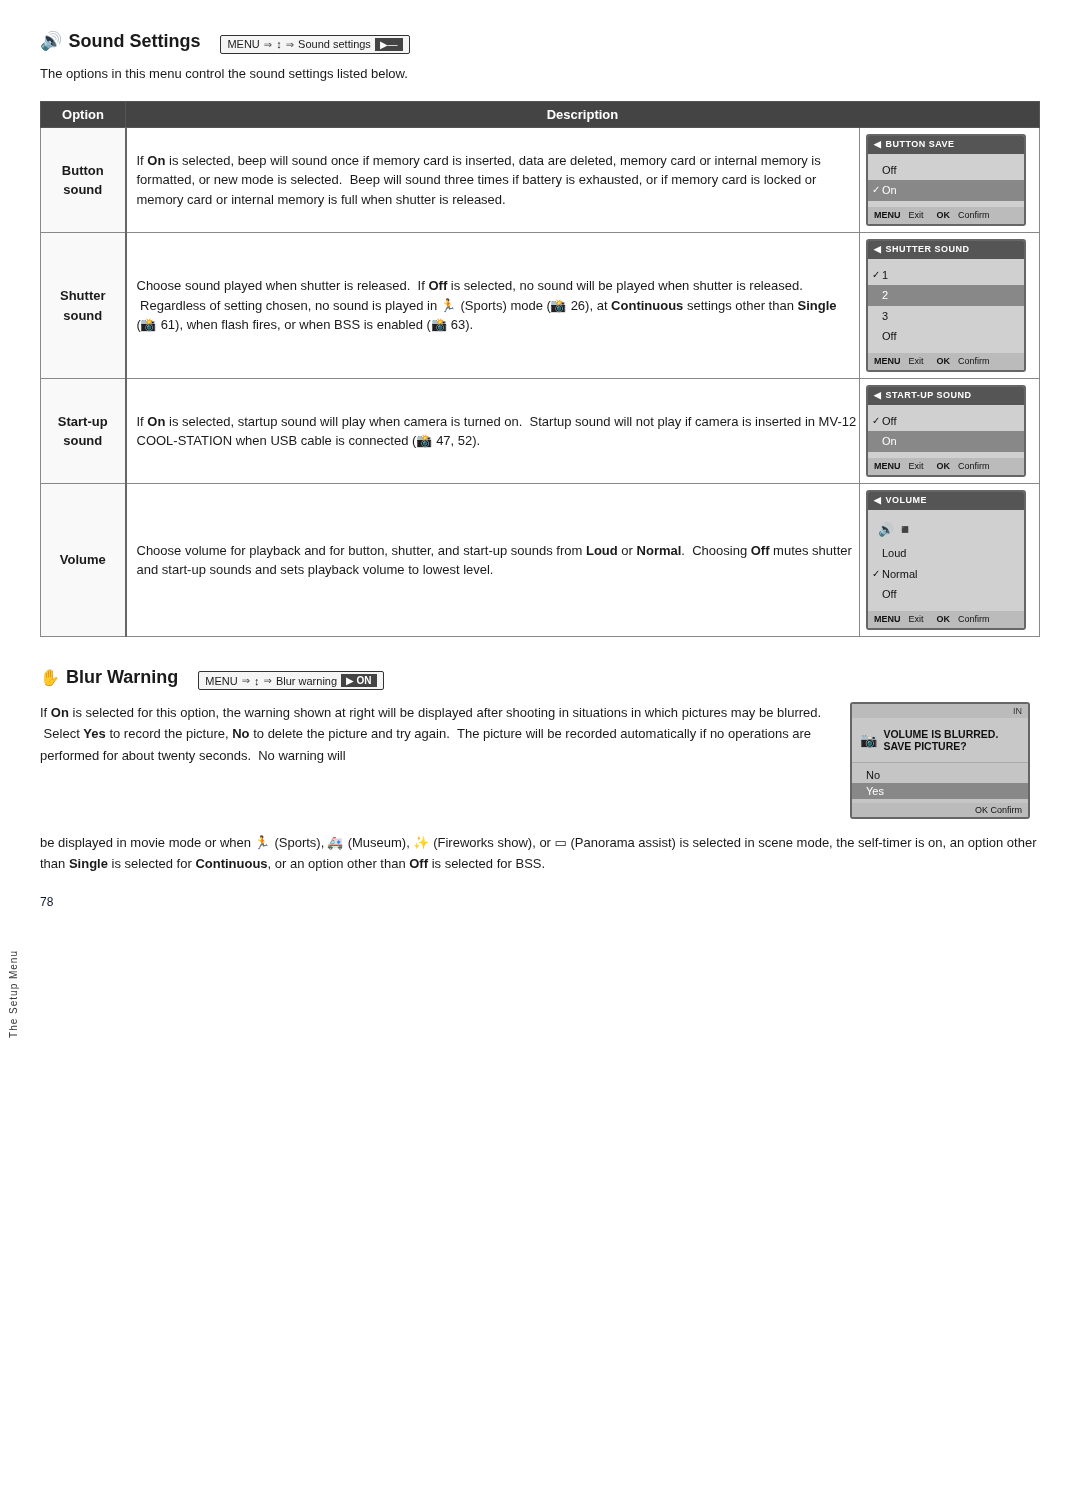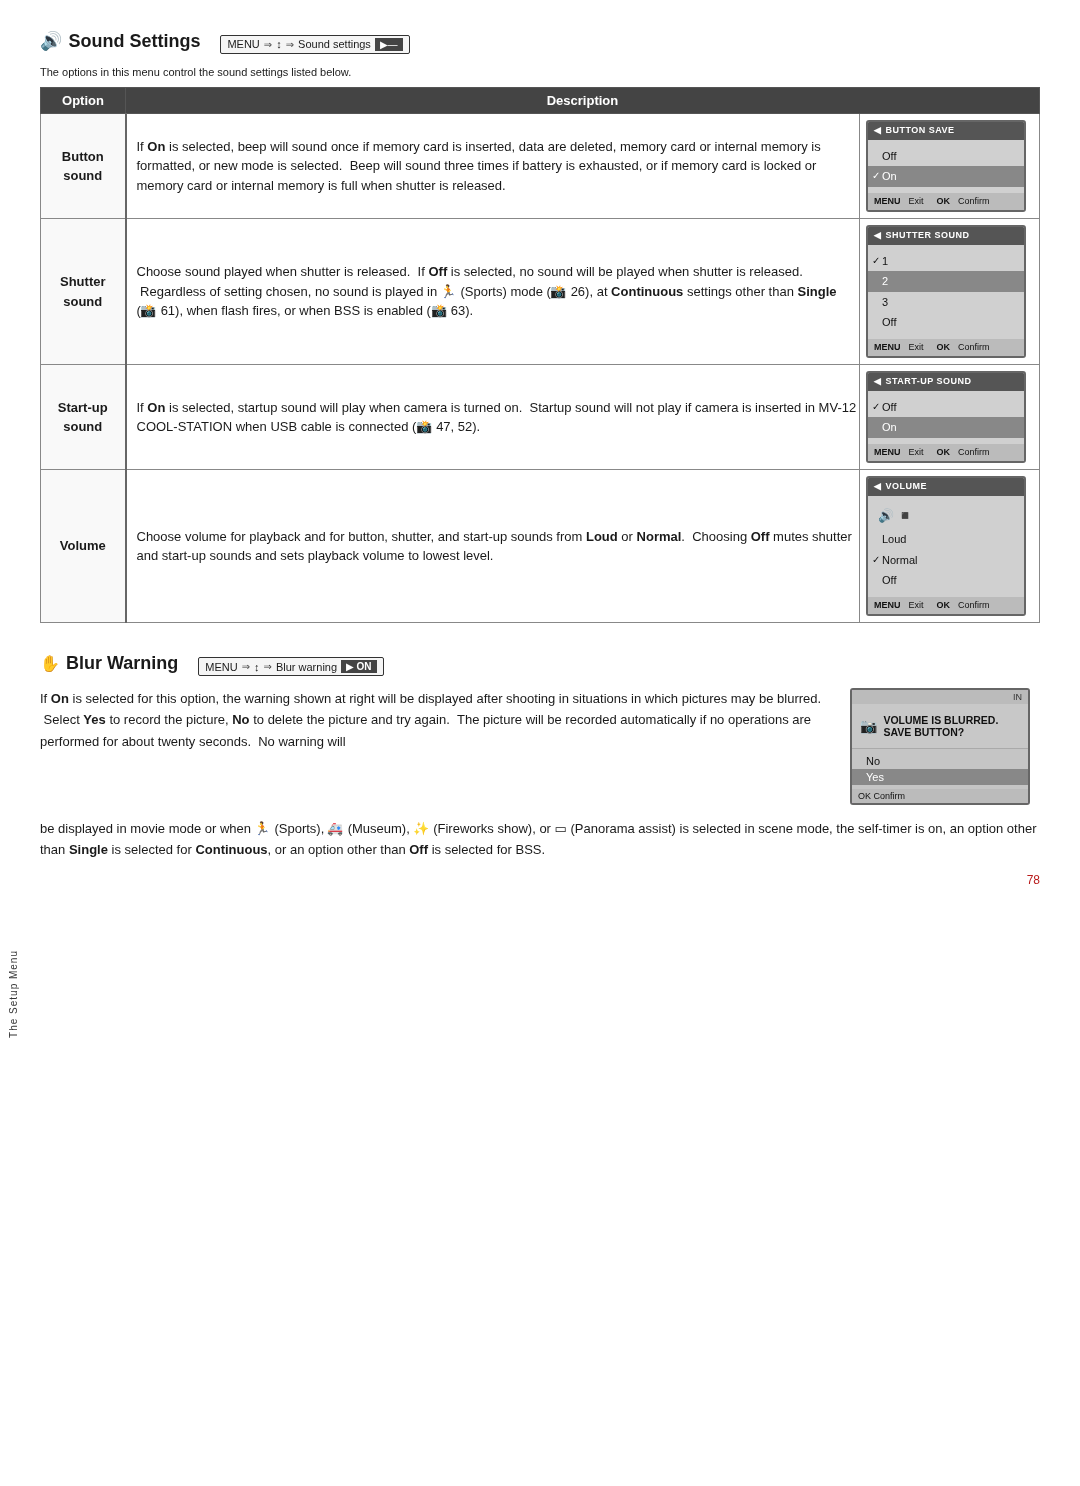--- a/index.html
+++ b/index.html
@@ -40,22 +40,22 @@
     .menu-path .arrow { color: #333; font-size: 10px; }
     .menu-path .active { background: #444; color: #fff; padding: 1px 5px; font-size: 10px; }
 
     .section-header-row {
       display: flex;
       align-items: center;
       margin-bottom: 8px;
     }
 
     .subtitle {
-      font-size: 11px;
-      margin-bottom: 9px;
+      font-size: 13px;
+      margin-bottom: 20px;
       color: #1a1a1a;
     }
 
     
     .main-table {
       width: 100%;
       border-collapse: collapse;
       border: 1.5px solid #555;
       margin-bottom: 30px;
     }
@@ -213,20 +213,21 @@
     .cam-ui-blurred-body {
       background: #c5c5c5;
       padding: 4px 0;
     }
 
     .cam-ui-blurred-footer {
       background: #bbb;
       padding: 2px 6px;
       font-size: 9px;
       color: #111;
+      text-align: right;
     }
 
     
     .bottom-text {
       font-size: 13px;
       line-height: 1.6;
       margin-top: 14px;
     }
 
     
@@ -236,24 +237,24 @@
       top: 950px;
       font-size: 10px;
       color: #333;
       writing-mode: vertical-rl;
       transform: rotate(180deg);
       letter-spacing: 1px;
     }
 
     
     .page-number {
-      text-align: right;
+      text-align: left;
       font-size: 12px;
-      color: #b91c1c;
-      margin-top: 12px;
+      color: #0f172a;
+      margin-top: 20px;
     }
 
     b { font-weight: bold; }
 
   </style>
 </head>
 <body>
 
 <div>
 
@@ -404,21 +405,21 @@
     <div class="blur-text">
       <p style="line-height:1.65;">If <b>On</b> is selected for this option, the warning shown at right will be displayed after shooting in situations in which pictures may be blurred. &nbsp;Select <b>Yes</b> to record the picture, <b>No</b> to delete the picture and try again. &nbsp;The picture will be recorded automatically if no operations are performed for about twenty seconds. &nbsp;No warning will</p>
     </div>
     <div class="blur-screenshot">
       <div class="cam-ui-blurred">
         <div class="cam-ui-blurred-header">IN</div>
         <div class="cam-ui-blurred-msg">
           <span style="font-size:14px;">📷</span>
           <span>
             <span>VOLUME IS BLURRED.</span><br>
-            <span>SAVE BUTTON?</span>
+            <span>SAVE PICTURE?</span>
           </span>
         </div>
         <div class="cam-ui-blurred-body">
           <div class="cam-ui-item" style="padding-left:14px;">No</div>
           <div class="cam-ui-item selected" style="padding-left:14px;">Yes</div>
         </div>
         <div class="cam-ui-blurred-footer">
           <span>OK</span> Confirm
         </div>
       </div>

